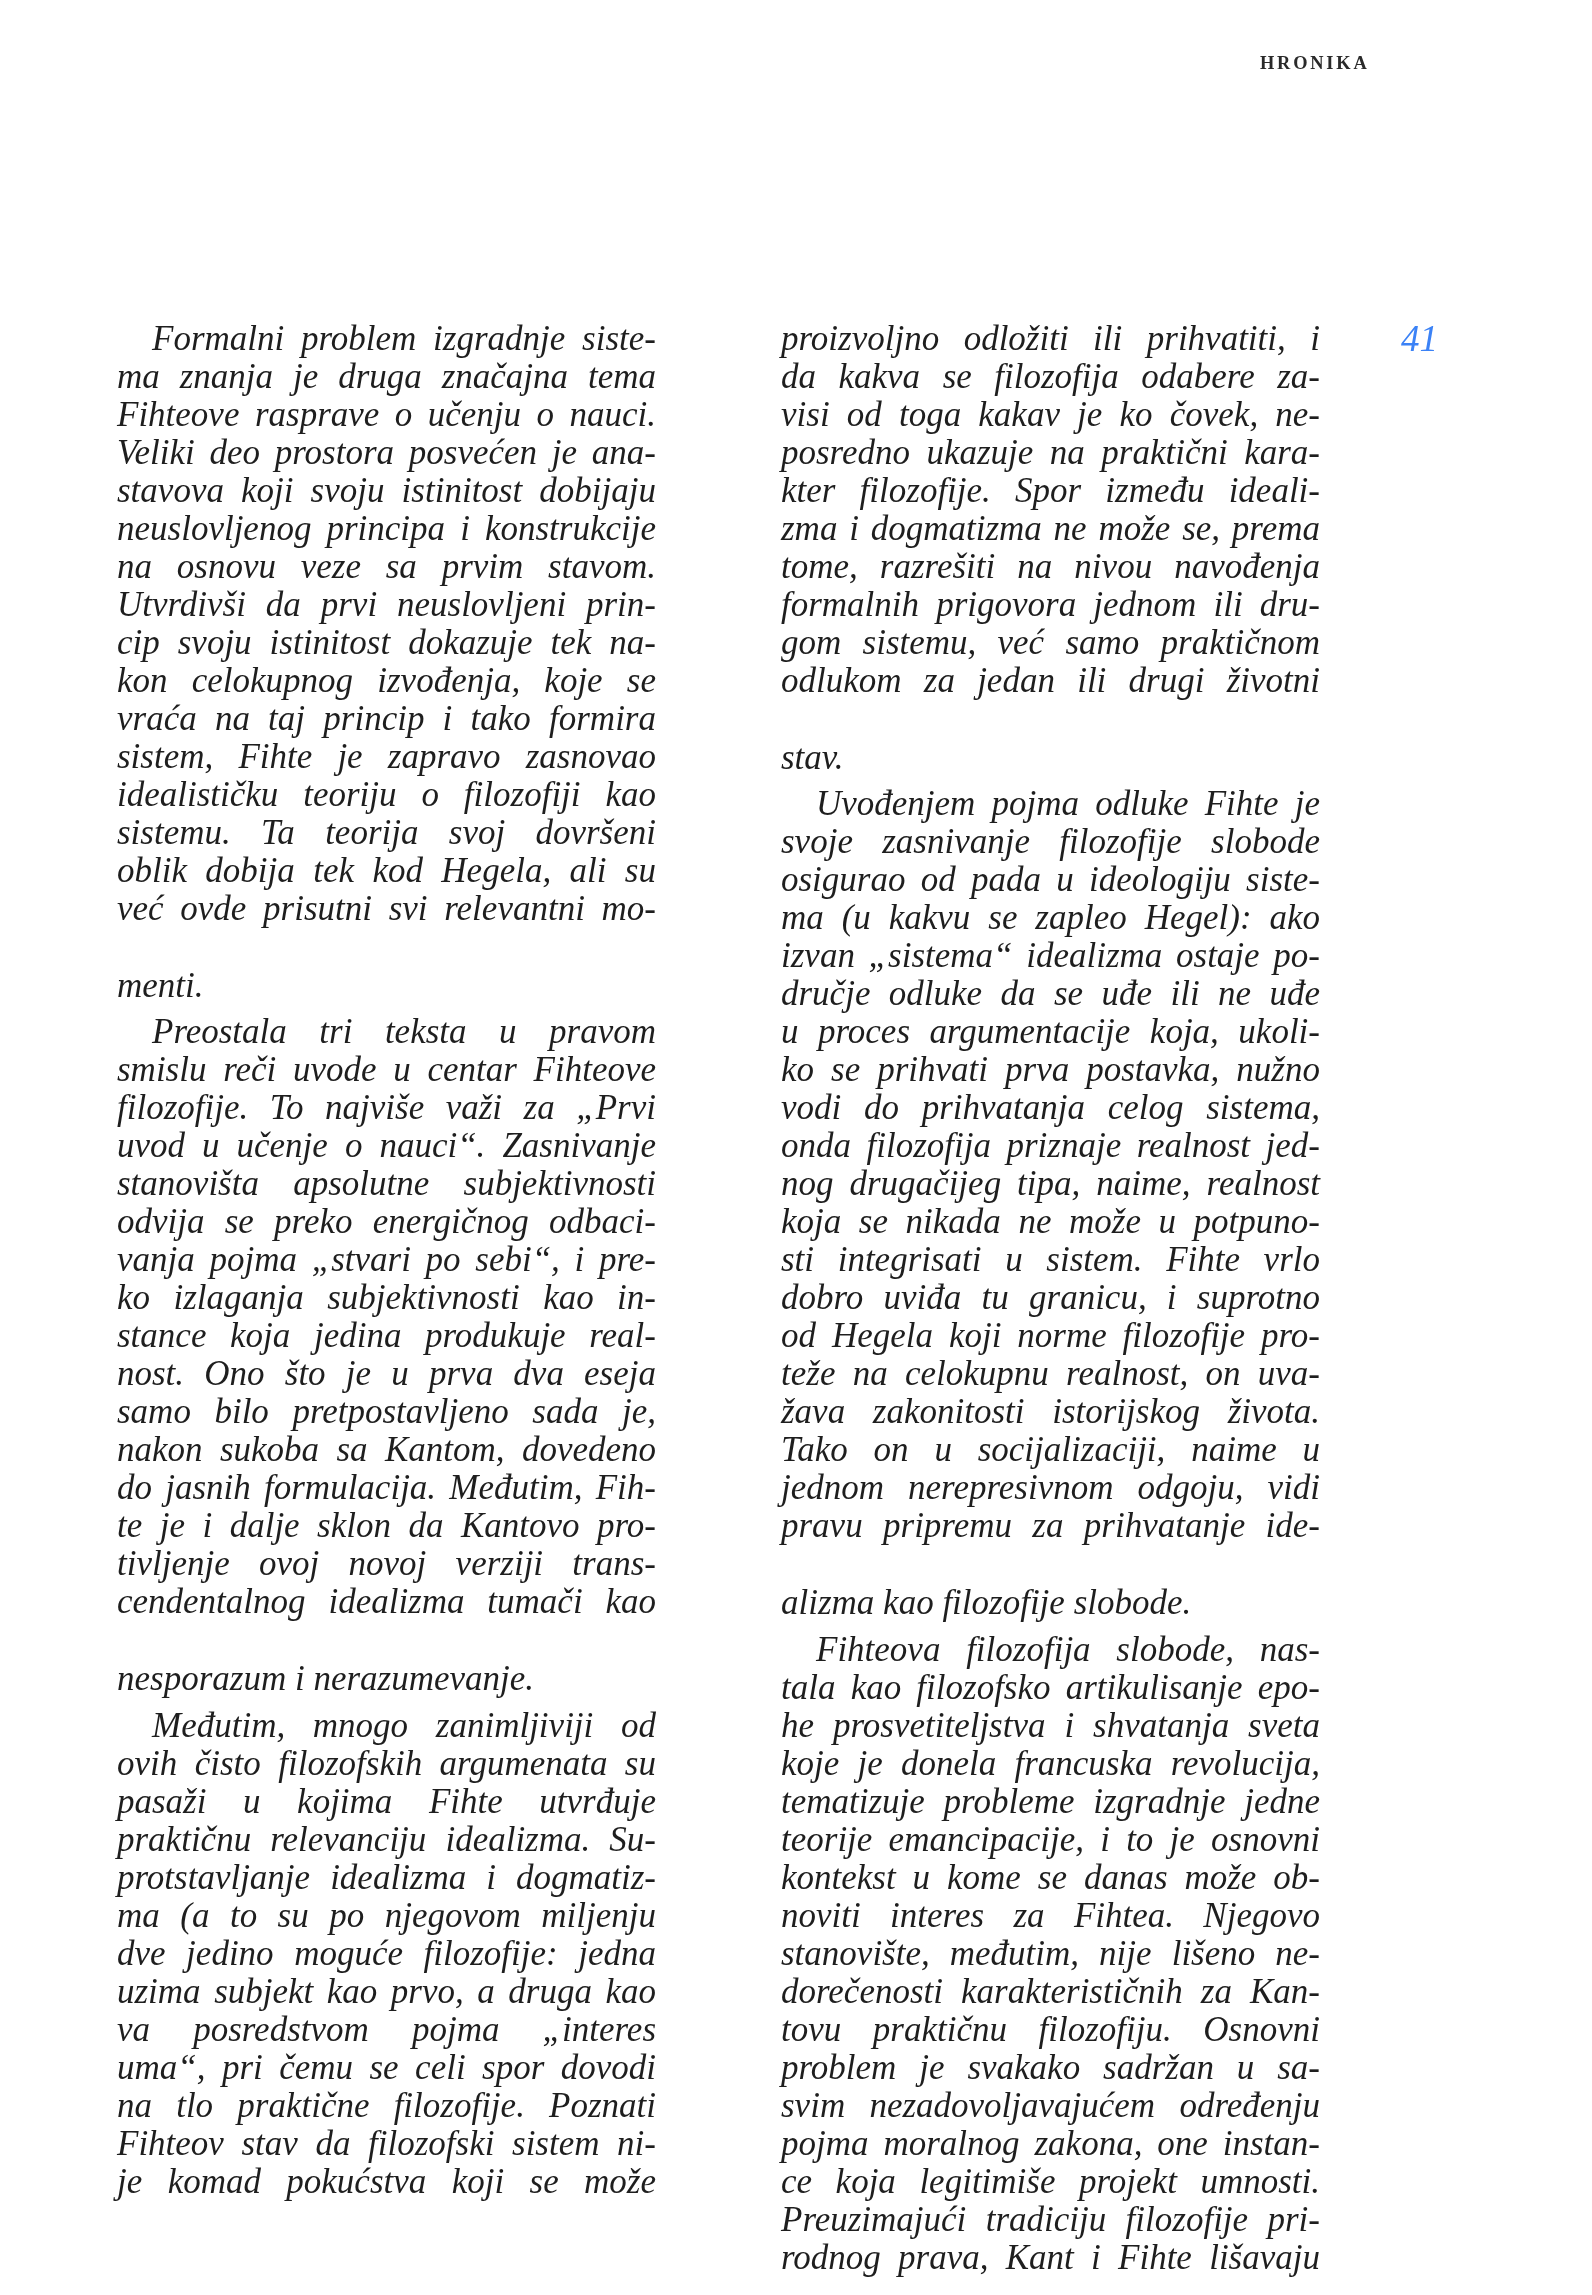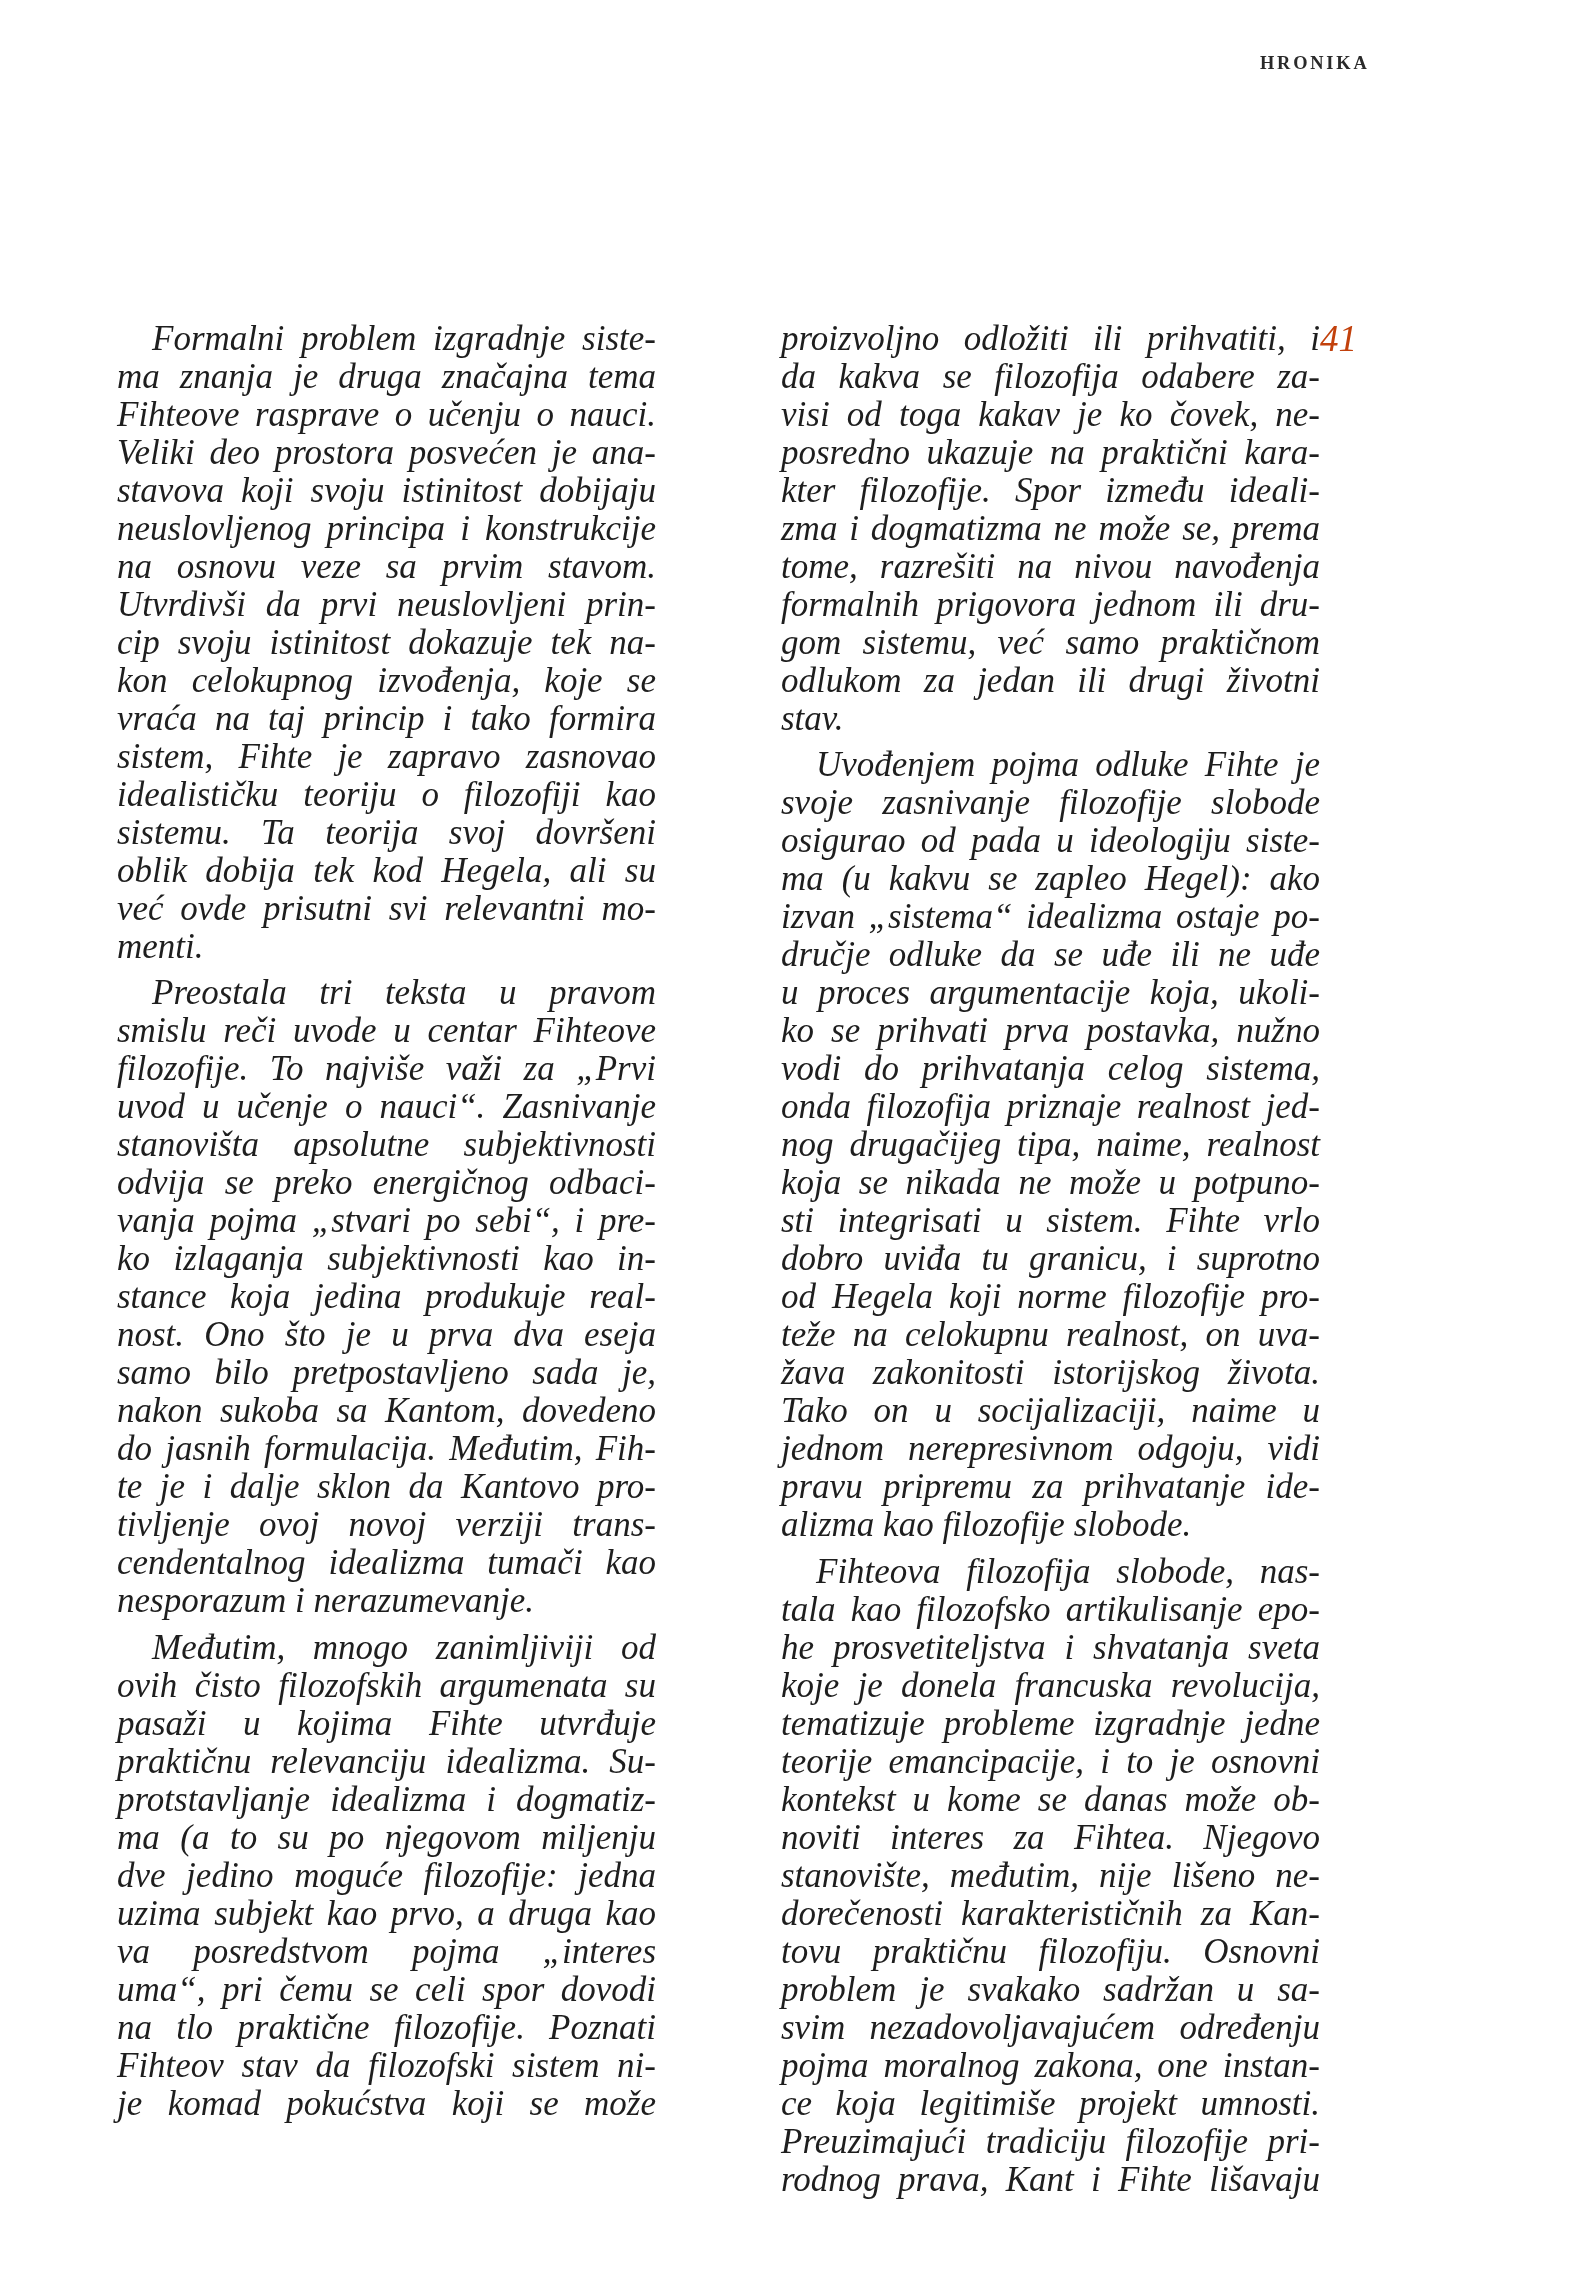--- a/index.html
+++ b/index.html
@@ -7,37 +7,37 @@
       width: 1592px; height: 2296px; position: relative; overflow: hidden;
       font-family: "DejaVu Serif", "Liberation Serif", serif;
       color: #1e1e1e;
     }
     .running-head {
       position: absolute; top: 53px; left: 1260px;
       font-family: "Liberation Serif", serif;
       font-size: 18.4px; letter-spacing: 2.8px; color: #2a2a2a; font-weight: bold;
     }
     .page-number {
-      position: absolute; top: 317px; left: 1320px;
+      position: absolute; top: 317px; left: 1401px;
       font-family: "Liberation Serif", serif;
-      font-style: italic; font-size: 37px; color: #c2410c;
+      font-style: italic; font-size: 37px; color: #3b82f6;
     }
     .column {
       position: absolute; top: 320px; width: 539px;
       font-family: "Liberation Serif", serif;
       font-size: 35px; line-height: 38px; font-style: italic;
     }
     .col-left { left: 117px; }
     .col-right { left: 781px; }
     .para { margin: 0 0 8.3px 0; }
     .line {
       display: block; text-align: justify; text-align-last: justify;
       white-space: nowrap; height: 38px;
     }
-    .line.last { text-align-last: left; }
+    .line.last { text-align-last: left; margin-top: 39px; }
     .line.indent { padding-left: 35px; }
   </style>
 </head>
 <body>
 
 <div class="running-head">HRONIKA</div>
 <div class="page-number">41</div>
 
 <div class="column col-left">
     <div class="para">

